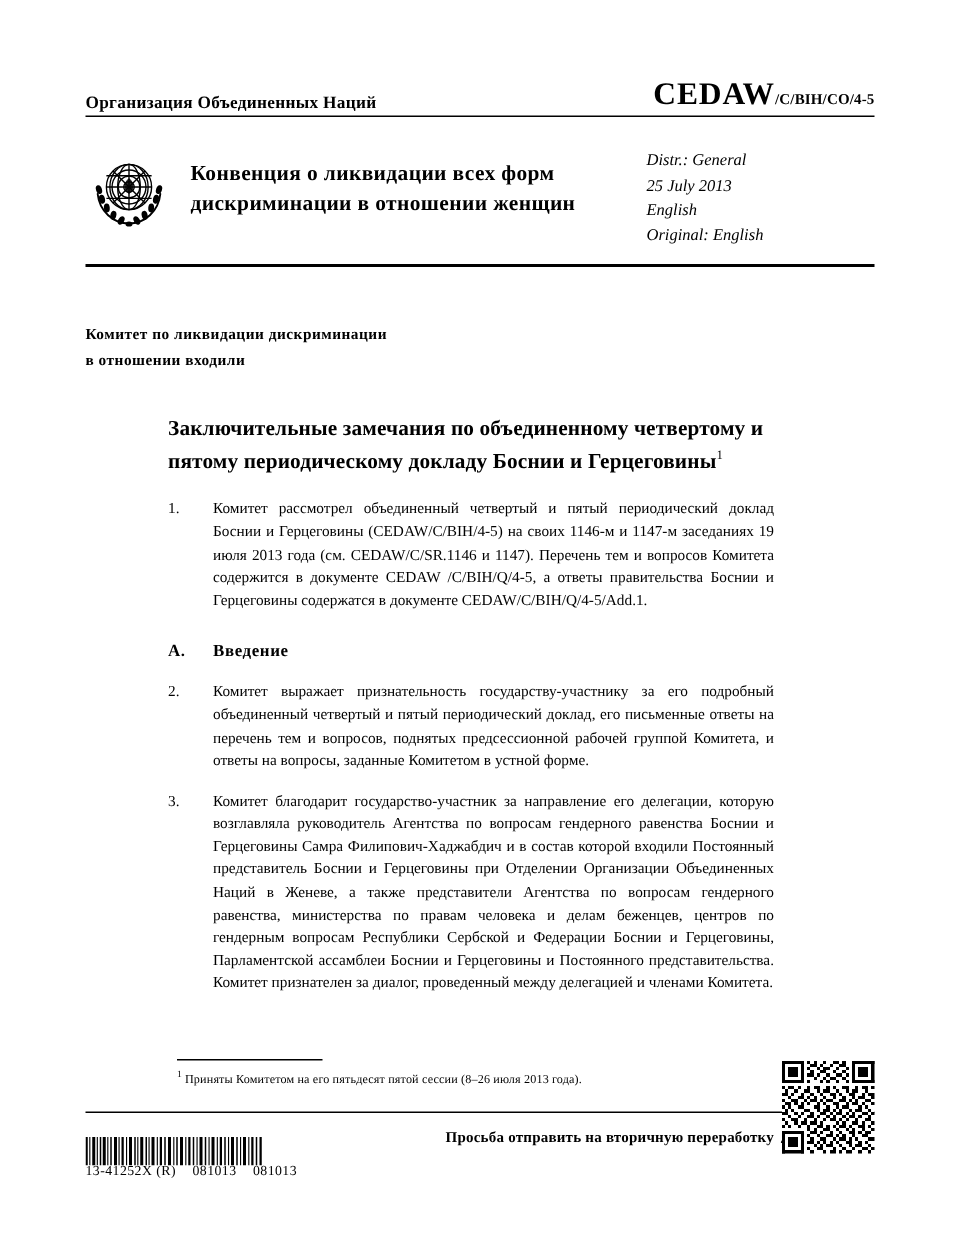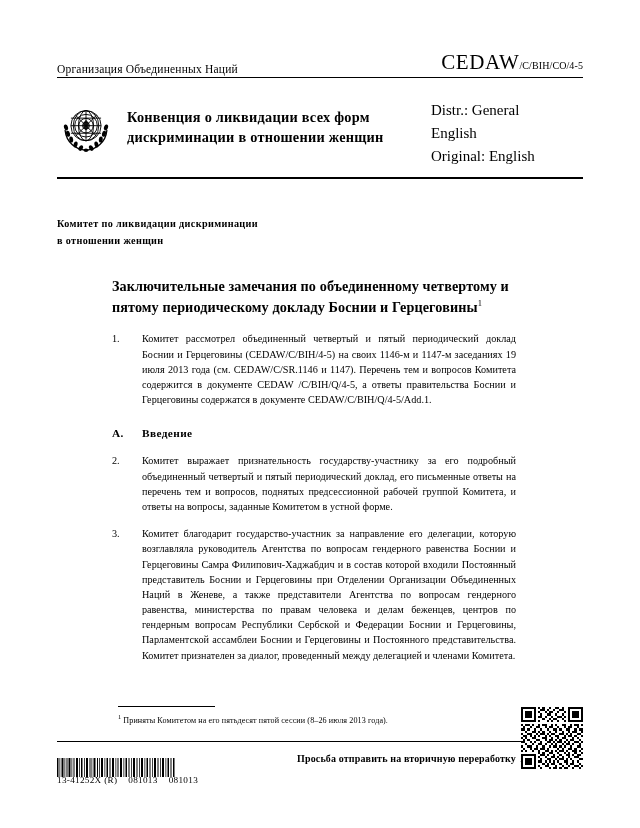--- a/index.html
+++ b/index.html
@@ -25,20 +25,21 @@
     position: absolute;
     left: 57px;
     top: 50px;
     width: 526px;
   }
   .masthead-top {
     display: flex;
     align-items: flex-end;
     justify-content: space-between;
     padding-bottom: 2px;
+    font-weight: bold;
   }
   .org-name {
     font-size: 11.5px;
     letter-spacing: 0.2px;
     white-space: nowrap;
   }
   .doc-symbol {
     white-space: nowrap;
     text-align: left;
   }
@@ -82,23 +83,24 @@
     font-weight: bold;
     font-size: 14.3px;
     line-height: 1.42;
     letter-spacing: 0.25px;
     padding-right: 12px;
     padding-top: 1px;
   }
   .distr-block {
     width: 152px;
     flex: 0 0 152px;
-    font-size: 15px;
+    font-size: 11px;
     line-height: 1.52;
     padding-top: 13px;
+    font-style: italic;
   }
 
   
   .committee {
     position: absolute;
     left: 57px;
     top: 216px;
     width: 360px;
     font-weight: bold;
     font-size: 10.2px;
@@ -283,32 +285,33 @@
             <ellipse cx="59" cy="84.5" rx="3.4" ry="5.2" transform="rotate(-30 59 84.5)"></ellipse>
             <ellipse cx="50" cy="88.5" rx="4" ry="3"></ellipse>
           </g>
         </svg>
       </div>
 
       <div class="conv-title">Конвенция о ликвидации всех форм дискриминации в отношении женщин</div>
 
       <div class="distr-block">
         <div>Distr.: General</div>
+        <div>25 July 2013</div>
         <div>English</div>
         <div>Original: English</div>
       </div>
 
     </div>
 
     <div class="rule-thick"></div>
   </div>
 
   <div class="committee">
     <div>Комитет по ликвидации дискриминации</div>
-    <div>в отношении женщин</div>
+    <div>в отношении входили</div>
   </div>
 
   <div class="body-col">
 
     <h1 class="main-title"><span>Заключительные замечания по объединенному четвертому и пятому периодическому докладу Боснии и Герцеговины</span><span class="fn-ref">1</span></h1>
 
     <p class="para">
       <span class="num">1.</span><span>Комитет рассмотрел объединенный четвертый и пятый периодический доклад Боснии и Герцеговины (CEDAW/C/BIH/4-5) на своих 1146-м и 1147-м заседаниях 19 июля 2013 года (см. CEDAW/C/SR.1146 и 1147). Перечень тем и вопросов Комитета содержится в документе CEDAW /C/BIH/Q/4-5, а ответы правительства Боснии и Герцеговины содержатся в документе CEDAW/C/BIH/Q/4-5/Add.1.</span>
     </p>
 

